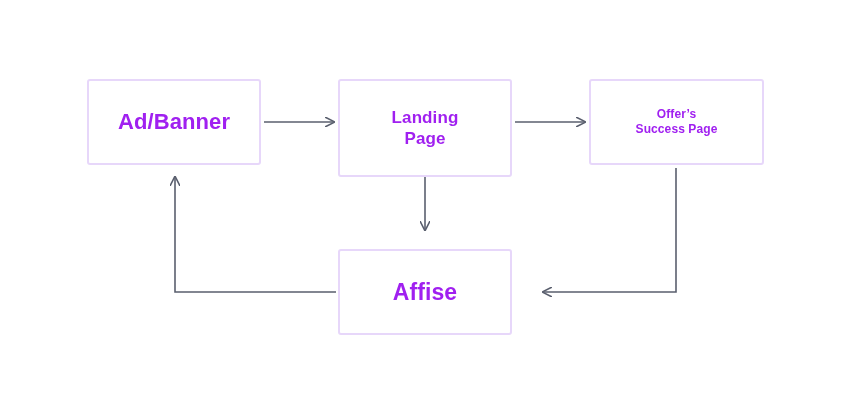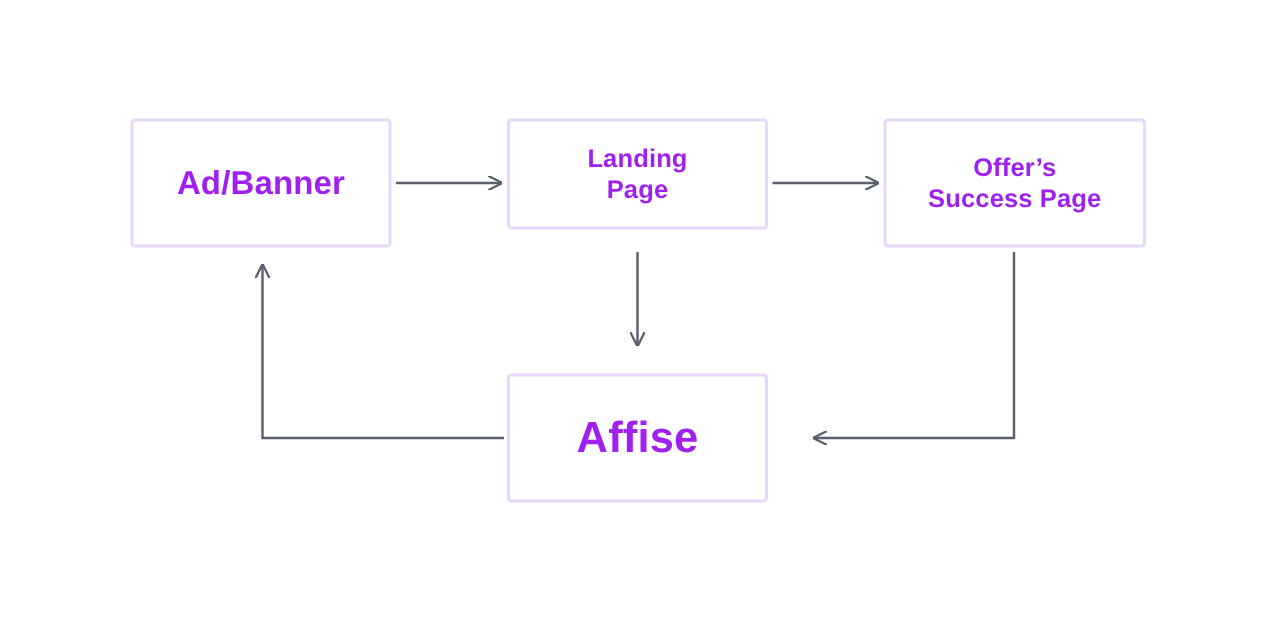--- a/index.html
+++ b/index.html
@@ -49,42 +49,42 @@
     width: 174px;
     height: 86px;
   }
   #node-ad-banner .node-label {
     font-size: 22px;
   }
   #node-landing-page {
     left: 338px;
     top: 79px;
     width: 174px;
-    height: 74px;
+    height: 98px;
   }
   #node-landing-page .node-label {
     font-size: 17px;
   }
   #node-offers-success-page {
     left: 589px;
     top: 79px;
     width: 175px;
     height: 86px;
   }
   #node-offers-success-page .node-label {
-    font-size: 17px;
+    font-size: 12px;
   }
   #node-affise {
     left: 338px;
     top: 249px;
     width: 174px;
     height: 86px;
   }
   #node-affise .node-label {
-    font-size: 29px;
+    font-size: 23px;
   }
 </style>
 </head>
 <body>
 
 <div id="canvas">
 
   <svg class="flow-svg" viewBox="0 0 852 414">
     <defs>
       <marker id="arrow-head" viewBox="0 0 10 10" refX="9" refY="5" markerWidth="6" markerHeight="6" orient="auto-start-reverse">

